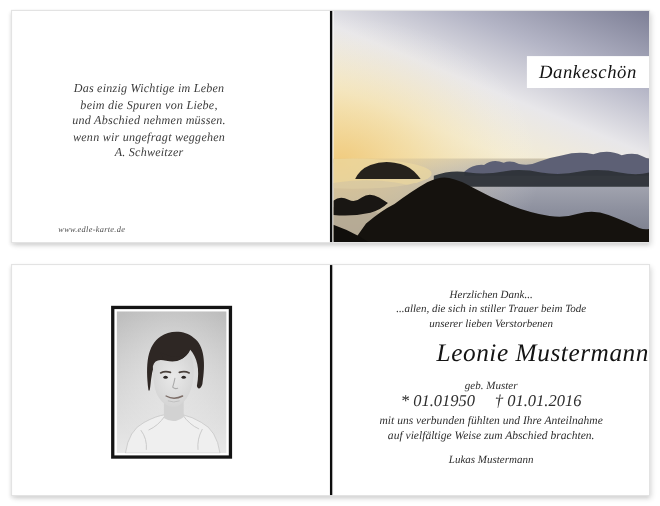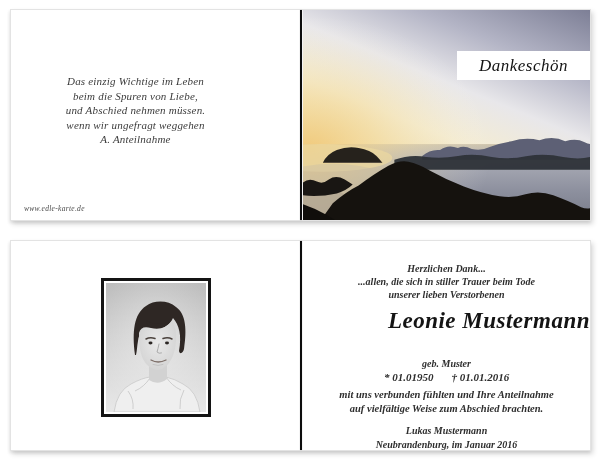--- a/index.html
+++ b/index.html
@@ -7,40 +7,40 @@
     width:600px;height:460px;position:relative;background:#ffffff;
     font-family:"Liberation Serif", serif;overflow:hidden;
   }
   .card{
     position:absolute;left:10px;width:581px;background:#ffffff;
     border:1px solid #e3e3e3;
     box-shadow:2px 3px 5px rgba(0,0,0,.16), -1px 2px 3px rgba(0,0,0,.07);
     box-sizing:border-box;
   }
   .card-top{top:9px;height:212px;}
-  .card-bottom{top:240px;height:211px;font-weight:bold;}
+  .card-bottom{top:240px;height:211px;}
   .fold{
     position:absolute;left:289px;top:0;bottom:0;width:2px;background:#0d0d0d;
     box-shadow:0 0 1px rgba(0,0,0,.45);z-index:5;
   }
   
   .quote-block{
     position:absolute;left:0;top:0;width:249px;padding-top:64px;
     text-align:center;font-style:italic;color:#3b3b3b;
     font-size:11px;line-height:14.5px;letter-spacing:.2px;
   }
   .watermark{
-    position:absolute;left:13px;bottom:7px;font-style:italic;
+    position:absolute;left:42px;bottom:7px;font-style:italic;
     font-size:7.5px;color:#4a4a4a;letter-spacing:.3px;
   }
   
   .photo-wrap{position:absolute;left:292px;right:0;top:0;bottom:0;overflow:hidden;}
   .photo-wrap svg{display:block;width:100%;height:100%;}
   .title-box{
-    position:absolute;right:0;top:41px;width:133px;height:29px;
+    position:absolute;right:0;top:41px;width:111px;height:29px;
     background:#ffffff;display:flex;align-items:center;justify-content:center;
     z-index:3;
   }
   .title-box span{
     font-style:italic;font-size:17px;color:#141414;letter-spacing:.5px;
   }
   
   .portrait-frame{
     position:absolute;left:90px;top:37px;width:110px;height:139px;
     border:3px solid #141414;background:#ffffff;padding:2px;box-sizing:border-box;
@@ -50,39 +50,39 @@
   .inside-text{
     position:absolute;left:292px;right:0;top:0;bottom:0;
     text-align:center;font-style:italic;color:#2e2e2e;padding-top:21px;
   }
   .intro-line{font-size:10px;line-height:13px;}
   .deceased{
     font-size:23px;line-height:28px;margin-top:6px;color:#141414;
     letter-spacing:.5px;
     text-align:right;
   }
-  .maiden{font-size:10px;line-height:13px;margin-top:22px;}
-  .dates{font-size:11px;line-height:14px;}
+  .maiden{font-size:10px;line-height:13px;margin-top:10px;}
+  .dates{font-size:15px;line-height:14px;}
   .dates .gap{display:inline-block;width:18px;}
   .body-block{margin-top:4px;}
   .body-line{font-size:10.5px;line-height:13.5px;}
   .sig-block{margin-top:9px;}
   .sig-line{font-size:10px;line-height:13.5px;}
 </style>
 </head>
 <body>
 
 <div class="card card-top">
 
   <div class="quote-block">
     <div>Das einzig Wichtige im Leben</div>
     <div>beim die Spuren von Liebe,</div>
     <div>und Abschied nehmen müssen.</div>
     <div>wenn wir ungefragt weggehen</div>
-    <div>A. Anteilnahme</div>
+    <div>A. Schweitzer</div>
   </div>
 
   <div class="watermark">www.edle-karte.de</div>
 
   <div class="fold"></div>
 
   <div class="photo-wrap">
     <svg viewBox="0 0 289 213" preserveAspectRatio="none" aria-hidden="true">
       <defs>
         <linearGradient id="sky" x1="1" y1="0" x2="0.15" y2="1">
@@ -188,16 +188,15 @@
       <span>* 01.01950</span><span class="gap"></span><span>† 01.01.2016</span>
     </div>
 
     <div class="body-block">
       <div class="body-line">mit uns verbunden fühlten und Ihre Anteilnahme</div>
       <div class="body-line">auf vielfältige Weise zum Abschied brachten.</div>
     </div>
 
     <div class="sig-block">
       <div class="sig-line">Lukas Mustermann</div>
-      <div class="sig-line">Neubrandenburg, im Januar 2016</div>
     </div>
   </div>
 </div>
 
 </body></html>

